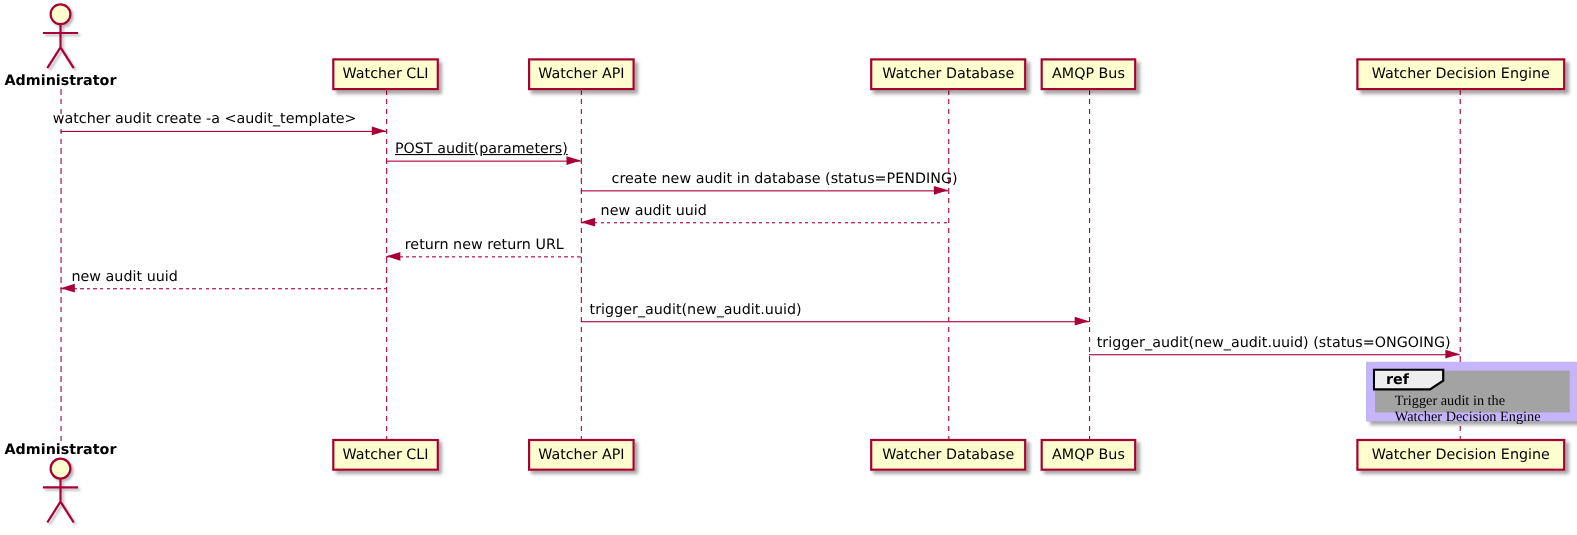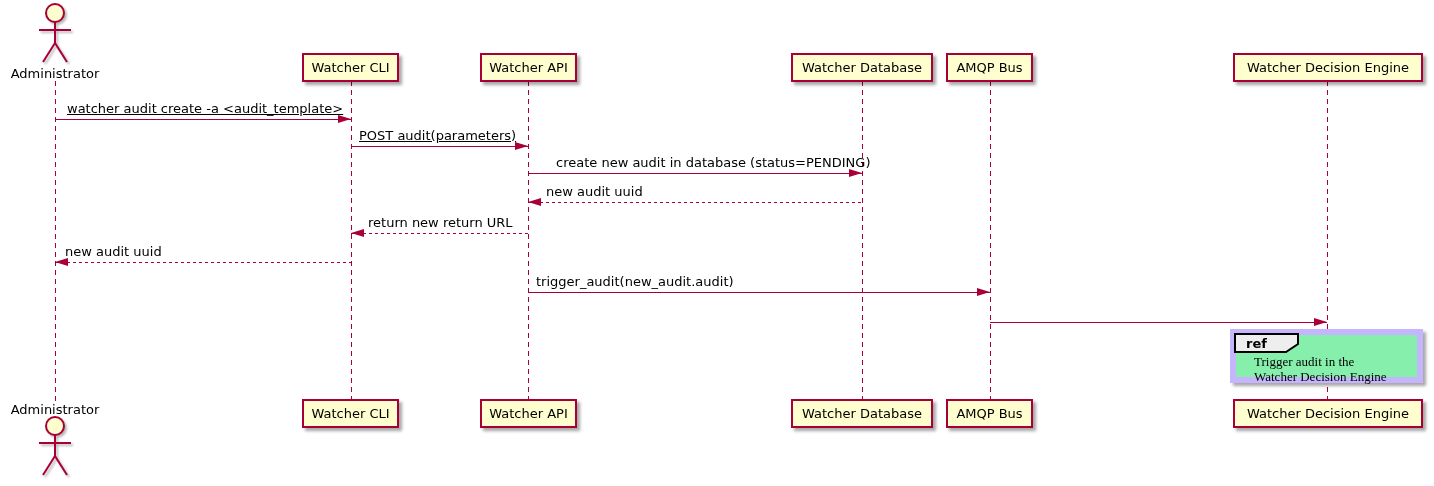--- a/index.html
+++ b/index.html
@@ -17,33 +17,34 @@
     background:repeating-linear-gradient(to bottom, var(--accent) 0 5px, transparent 5px 9px);
   }
   .pbox {
     position:absolute; z-index:2; box-sizing:border-box;
     background:var(--pfill); border:2px solid var(--accent);
     box-shadow:3px 3px 3px rgba(0,0,0,0.35);
     display:flex; align-items:center; justify-content:center;
     white-space:nowrap; padding:0 5px;
   }
   .actor-figure { position:absolute; z-index:2; filter:drop-shadow(2px 2px 1px rgba(0,0,0,0.28)); }
-  .actor-label { position:absolute; z-index:2; transform:translateX(-50%); white-space:nowrap; }
+  .actor-label { position:absolute; z-index:2; transform:translateX(-50%); white-space:nowrap;font-weight:bold; }
   .msg-line { position:absolute; height:1px; z-index:4; }
   .msg-line.solid { background:var(--accent); }
   .msg-line.dashed { background:repeating-linear-gradient(to right, var(--accent) 0 3px, transparent 3px 6px); }
   .msg-head { position:absolute; z-index:4; width:0; height:0;
     border-top:4px solid transparent; border-bottom:4px solid transparent; }
   .msg-head.right { border-left:13px solid var(--accent); }
   .msg-head.left  { border-right:13px solid var(--accent); }
   .msg-label { position:absolute; z-index:5; white-space:nowrap; }
   .ref-box {
     position:absolute; z-index:3; box-sizing:border-box;
-    background:#86efac; border:6px solid #c4b5fd;
+    background:#a3a3a3; border:8px solid #c4b5fd;
     box-shadow:3px 3px 3px rgba(0,0,0,0.35);
+    margin-left:12px;
   }
   .ref-tab { position:absolute; left:-2px; top:-2px; z-index:1; }
   .ref-keyword { position:absolute; left:10px; top:1px; z-index:2; font-weight:bold; }
   .ref-lines { position:absolute; left:18px; top:19px; line-height:15px; z-index:2; white-space:nowrap;font-family:Liberation Serif, serif; }
 </style>
 </head>
 <body>
 
 <div id="diagram" style="--accent: #A80036; --pfill: #FEFECE; --bg: #FFFFFF; width: 1434px; height: 486px;">
     <div class="lifeline" style="left: 55px; top: 81px; height: 321px;"></div>
@@ -93,41 +94,42 @@
     <div class="actor-figure" style="left: 33px; top: 415px; width: 44px; height: 62px;"><svg width="44" height="62" viewBox="0 0 44 62" xmlns="http://www.w3.org/2000/svg">
         <circle cx="22" cy="11" r="9" fill="#FEFECE" stroke="#A80036" stroke-width="2"></circle>
         <line x1="22" y1="20" x2="22" y2="41" stroke="#A80036" stroke-width="2"></line>
         <line x1="6" y1="28" x2="38" y2="28" stroke="#A80036" stroke-width="2"></line>
         <line x1="22" y1="41" x2="10" y2="60" stroke="#A80036" stroke-width="2"></line>
         <line x1="22" y1="41" x2="34" y2="60" stroke="#A80036" stroke-width="2"></line>
       </svg></div>
     <div class="actor-label" style="left: 55px; top: 402px;">Administrator</div>
     <div class="msg-line solid" style="left: 55px; top: 119px; width: 296px;"></div>
     <div class="msg-head right" style="left: 338px; top: 115px;"></div>
-    <div class="msg-label" style="left: 67px; top: 101px; text-decoration: underline;">watcher audit create -a &lt;audit_template&gt;</div>
+    <div class="msg-label" style="left: 48px; top: 101px;">watcher audit create -a &lt;audit_template&gt;</div>
     <div class="msg-line solid" style="left: 351px; top: 146px; width: 177px;"></div>
     <div class="msg-head right" style="left: 515px; top: 142px;"></div>
     <div class="msg-label" style="left: 359px; top: 128px; text-decoration: underline;">POST audit(parameters)</div>
     <div class="msg-line solid" style="left: 528px; top: 173px; width: 334px;"></div>
     <div class="msg-head right" style="left: 849px; top: 169px;"></div>
     <div class="msg-label" style="left: 556px; top: 155px;">create new audit in database (status=PENDING)</div>
     <div class="msg-line dashed" style="left: 528px; top: 202px; width: 334px;"></div>
     <div class="msg-head left" style="left: 528px; top: 198px;"></div>
     <div class="msg-label" style="left: 546px; top: 184px;">new audit uuid</div>
     <div class="msg-line dashed" style="left: 351px; top: 233px; width: 177px;"></div>
     <div class="msg-head left" style="left: 351px; top: 229px;"></div>
     <div class="msg-label" style="left: 368px; top: 215px;">return new return URL</div>
     <div class="msg-line dashed" style="left: 55px; top: 262px; width: 296px;"></div>
     <div class="msg-head left" style="left: 55px; top: 258px;"></div>
     <div class="msg-label" style="left: 65px; top: 244px;">new audit uuid</div>
     <div class="msg-line solid" style="left: 528px; top: 292px; width: 462px;"></div>
     <div class="msg-head right" style="left: 977px; top: 288px;"></div>
-    <div class="msg-label" style="left: 536px; top: 274px;">trigger_audit(new_audit.audit)</div>
+    <div class="msg-label" style="left: 536px; top: 274px;">trigger_audit(new_audit.uuid)</div>
     <div class="msg-line solid" style="left: 990px; top: 322px; width: 337px;"></div>
     <div class="msg-head right" style="left: 1314px; top: 318px;"></div>
+    <div class="msg-label" style="left: 997px; top: 304px;">trigger_audit(new_audit.uuid) (status=ONGOING)</div>
     <div class="ref-box" style="left: 1230px; top: 329px; width: 193px; height: 54px;">
       <div class="ref-tab"><svg width="68" height="21" viewBox="0 0 68 21" xmlns="http://www.w3.org/2000/svg">
           <path d="M1,1 L64,1 L64,11 L52,19 L1,19 Z" fill="#EEEEEE" stroke="#000" stroke-width="2"></path>
         </svg></div>
       <span class="ref-keyword">ref</span>
       <div class="ref-lines">
         <div>Trigger audit in the</div>
         <div>Watcher Decision Engine</div>
       </div>
     </div>

